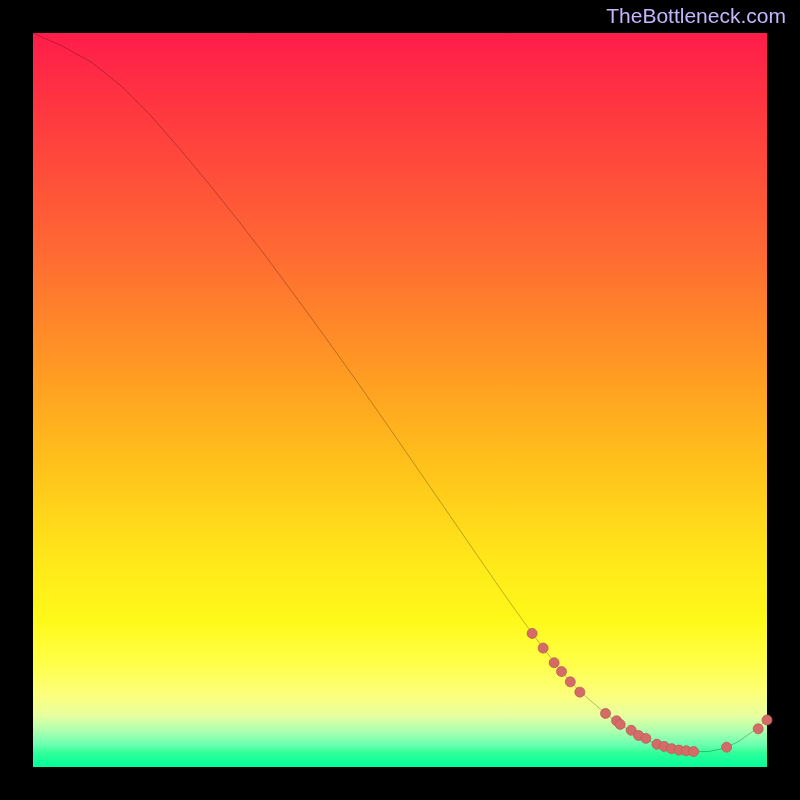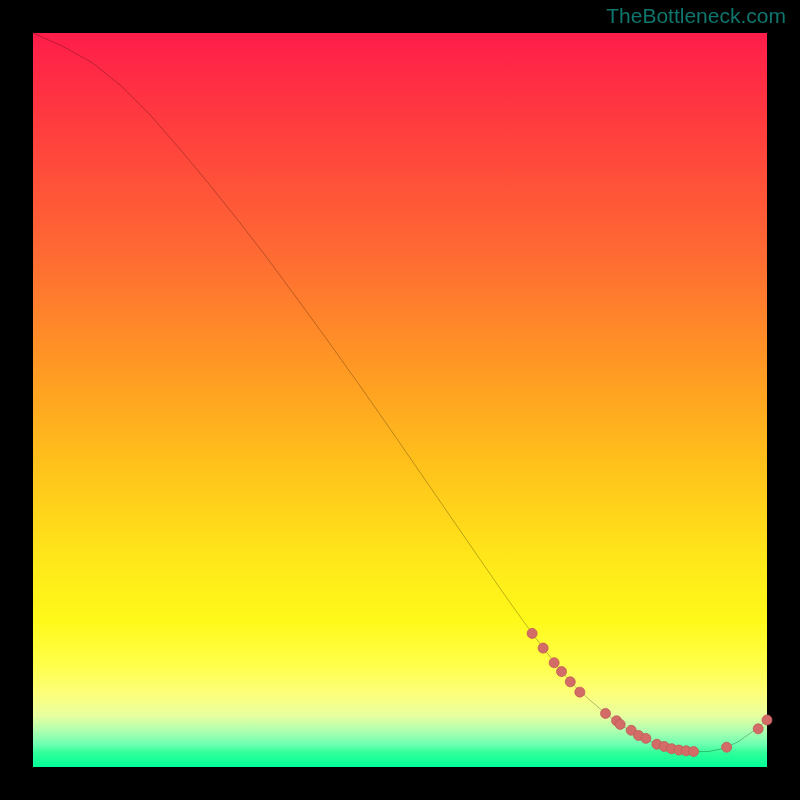--- a/index.html
+++ b/index.html
@@ -12,21 +12,21 @@
     height: 800px;
     background: #000;
     position: relative;
     font-family: Arial, Helvetica, sans-serif;
     overflow: hidden;
   }
   .attribution {
     position: absolute;
     top: 4px;
     right: 14px;
-    color: #0f766e;
+    color: #c4b5fd;
     font-size: 21px;
     font-weight: 400;
     z-index: 10;
   }
   .plot-area {
     position: absolute;
     left: 33px;
     top: 33px;
     width: 734px;
     height: 734px;

